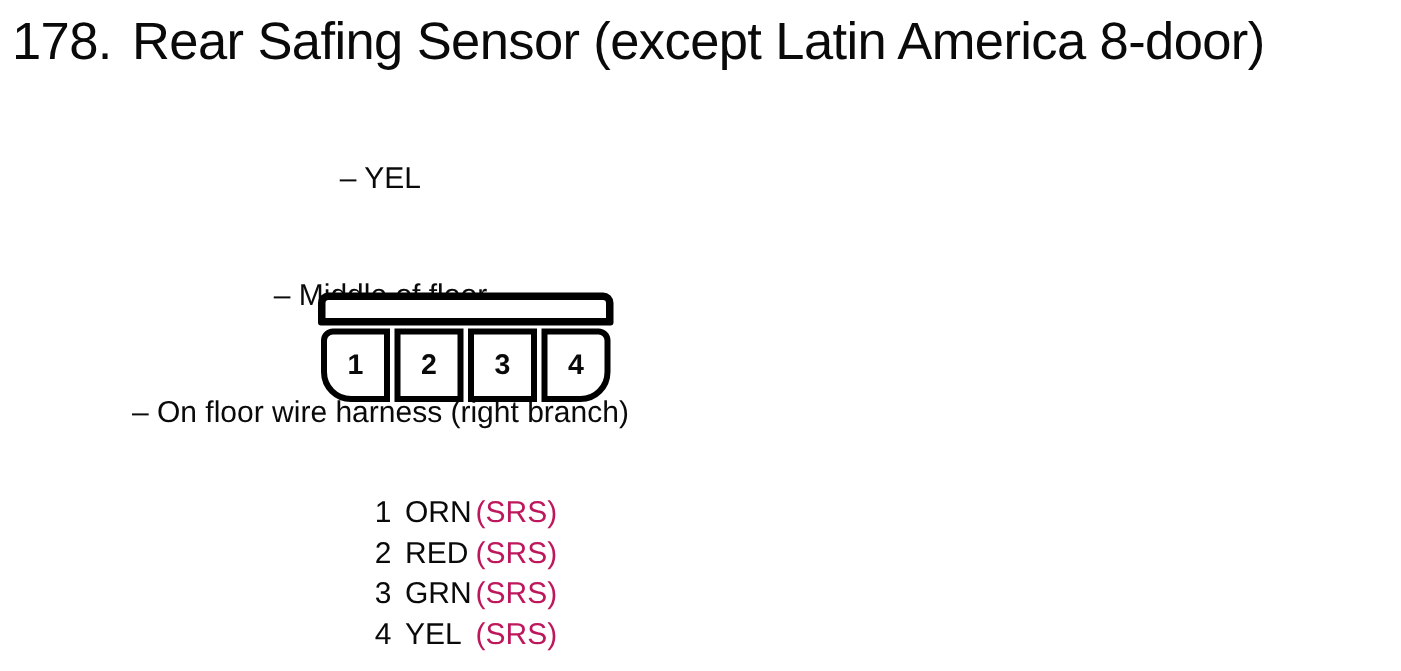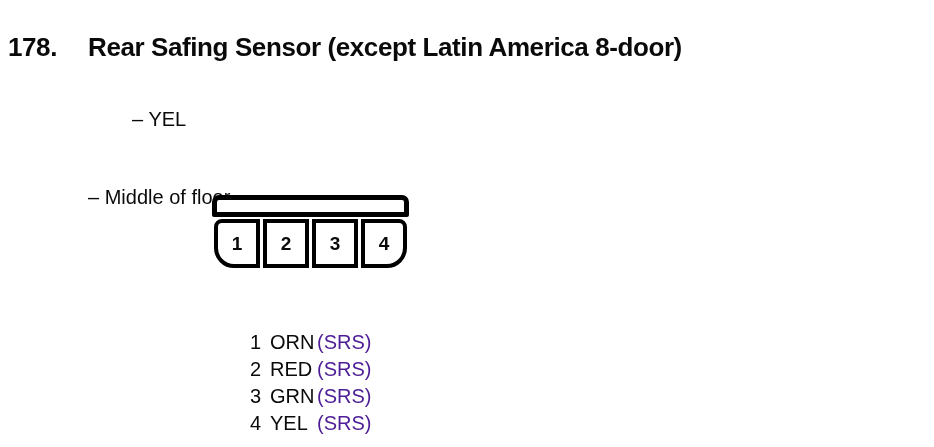--- a/index.html
+++ b/index.html
@@ -15,25 +15,24 @@
     font-family: "Liberation Sans", sans-serif;
     color: #0a0a0a;
     overflow: hidden;
   }
   
   .heading {
     position: absolute;
     left: 8px;
     top: 8px;
     display: flex;
-    font-weight: bold;
-    font-size: 26px;
+    font-weight: normal;
+    font-size: 35px;
     letter-spacing: -0.4px;
     white-space: nowrap;
-    margin-top: 24px;
   }
   .heading-number {
     width: 80px;
     flex: 0 0 80px;
   }
   
   .notes {
     position: absolute;
     left: 88px;
     top: 54px;
@@ -93,36 +92,37 @@
   }
   .pin-num {
     width: 13px;
     text-align: right;
     margin-right: 9px;
   }
   .pin-color {
     width: 47px;
   }
   .pin-system {
-    color: #4c1d95;
+    color: #be185d;
   }
 </style>
 </head>
 <body>
 
 <div class="page">
 
   <div class="heading">
     <span class="heading-number">178.</span>
     <span class="heading-title">Rear Safing Sensor (except Latin America 8-door)</span>
   </div>
 
   <div class="notes">
     <div class="note">– YEL</div>
     <div class="note">– Middle of floor</div>
+    <div class="note">– On floor wire harness (right branch)</div>
   </div>
 
   <div class="connector">
     <div class="conn-bar"></div>
     <div class="conn-row">
       <div class="conn-cell first">1</div>
       <div class="conn-cell">2</div>
       <div class="conn-cell">3</div>
       <div class="conn-cell last">4</div>
     </div>

